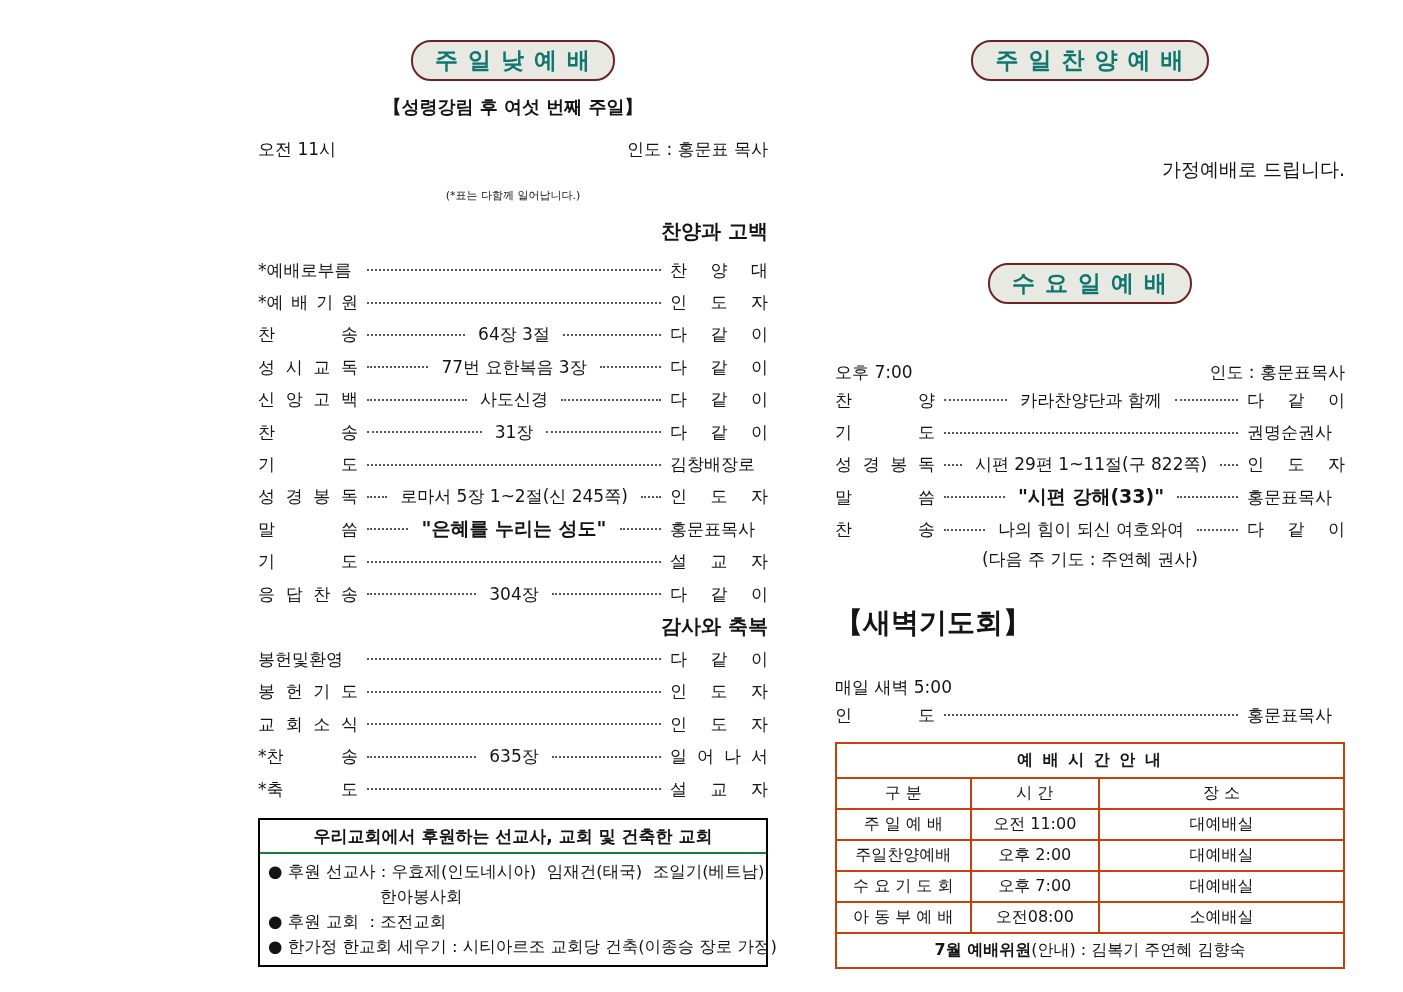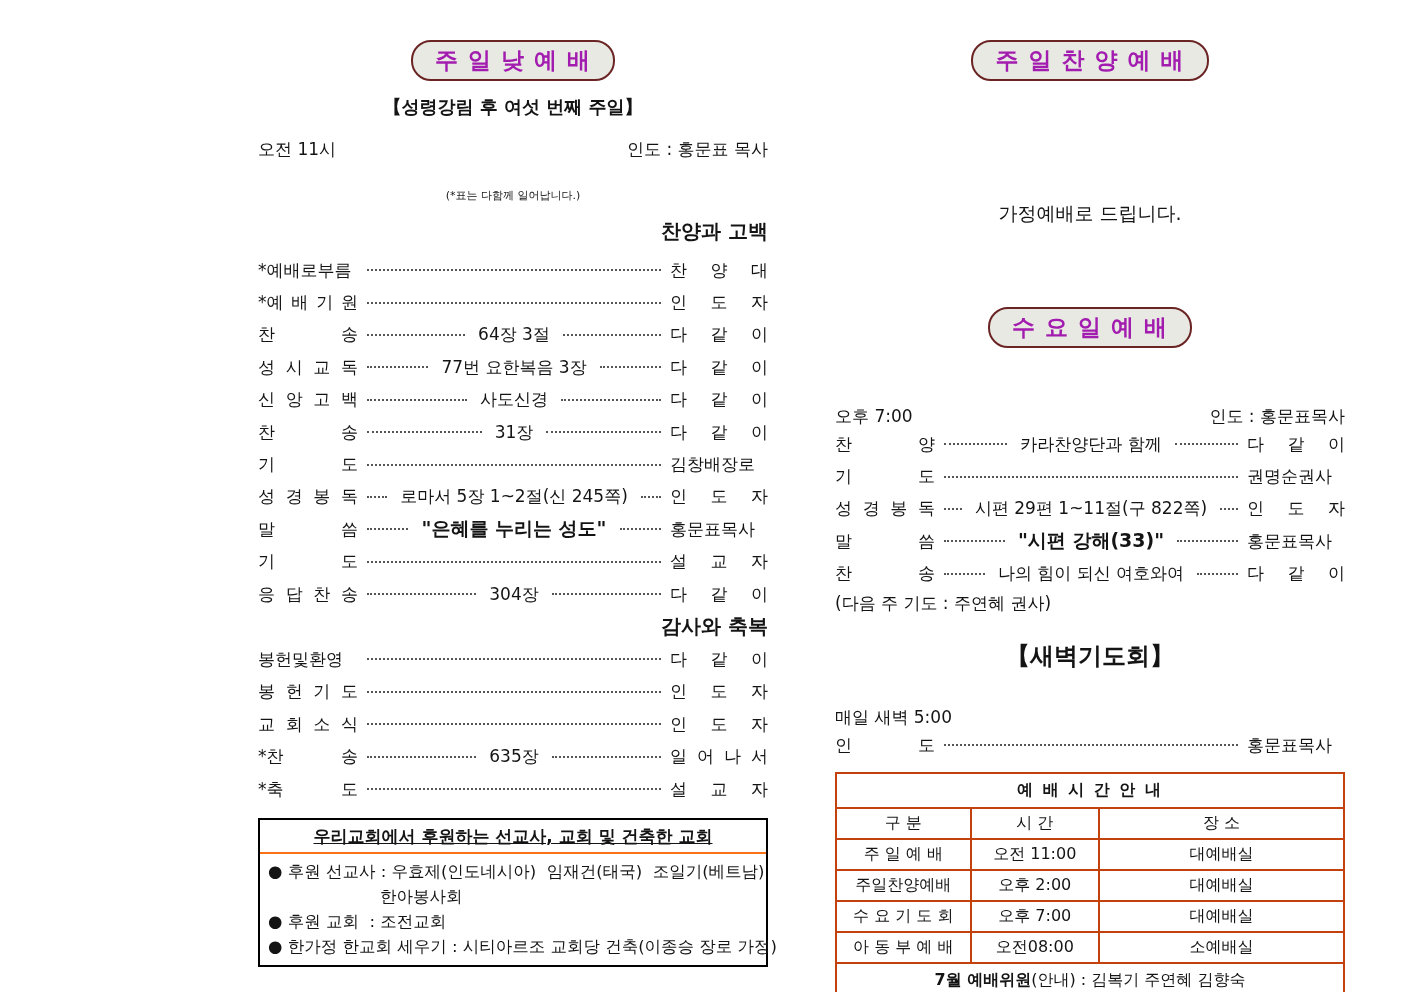--- a/index.html
+++ b/index.html
@@ -9,47 +9,47 @@
     overflow:hidden;
   }
   .col{position:absolute;top:0;}
   #left-col{left:258px;width:510px;}
   #right-col{left:835px;width:510px;}
 
   .pill-wrap{text-align:center;}
   .pill{
     display:inline-block;border:2px solid #6b2424;background:#e9e9e3;
     border-radius:20px;padding:3px 22px;font-size:23px;font-weight:bold;
-    letter-spacing:1px;color:#a21caf;
+    letter-spacing:1px;color:#0f766e;
   }
   .subtitle{font-weight:bold;font-size:18px;text-align:center;margin-top:14px;}
   .row-between{display:flex;justify-content:space-between;font-size:17px;}
   .note{text-align:center;font-size:11px;}
   .section-head{font-weight:bold;font-size:20px;text-align:right;height:33px;line-height:33px;}
 
   .order-row{display:flex;align-items:center;height:32.4px;font-size:17px;}
   .olabel{flex:0 0 100px;text-align:justify;text-align-last:justify;}
   .oright{flex:0 0 98px;text-align:justify;text-align-last:justify;}
   .dots{flex:1 1 0;height:0;border-bottom:2px dotted #555;margin:0 9px;}
   .ocenter{flex:0 0 auto;padding:0 4px;text-align:center;}
   .bold-center{font-weight:bold;font-size:19px;}
 
   .next-prayer{text-align:center;font-size:17px;height:33px;line-height:33px;}
 
   .sponsor-box{border:2px solid #000;margin-top:13px;}
-  .sponsor-title{font-weight:bold;font-size:17px;text-align:center;border-bottom:2px solid #f97316;padding:5px 0 4px 0;text-decoration:underline;}
+  .sponsor-title{font-weight:bold;font-size:17px;text-align:center;border-bottom:2px solid #15803d;padding:5px 0 4px 0;}
   .sponsor-body{padding:5px 8px 6px 8px;font-size:16.5px;line-height:25px;}
   .sponsor-line{white-space:pre;}
   .indent1{padding-left:112px;}
 
-  .praise-note{text-align:center;font-size:19px;margin-top:120px;}
+  .praise-note{text-align:right;font-size:19px;margin-top:76px;}
   .pill-wed{margin-top:80px;}
   .wed-time-row{margin-top:57px;}
-  .wed-next{text-align:left;font-size:17px;height:30px;line-height:26px;}
-  .dawn-title{font-weight:bold;font-size:24px;text-align:center;margin-top:20px;}
+  .wed-next{text-align:center;font-size:17px;height:30px;line-height:26px;}
+  .dawn-title{font-weight:bold;font-size:28px;text-align:left;margin-top:28px;}
   .dawn-time{font-size:17px;margin-top:34px;}
 
   table.times{border-collapse:collapse;width:510px;margin-top:11px;table-layout:fixed;}
   table.times td{border:2px solid #c2410c;font-size:16px;text-align:center;padding:4px;height:21px;}
   .tbl-title{font-weight:bold;font-size:18px;height:25px !important;letter-spacing:2px;}
   .tbl-footer{height:25px !important;border-radius:10px;}
   .c1{width:134px;}.c2{width:128px;}.c3{width:244px;}
 </style>
 </head>
 <body>

